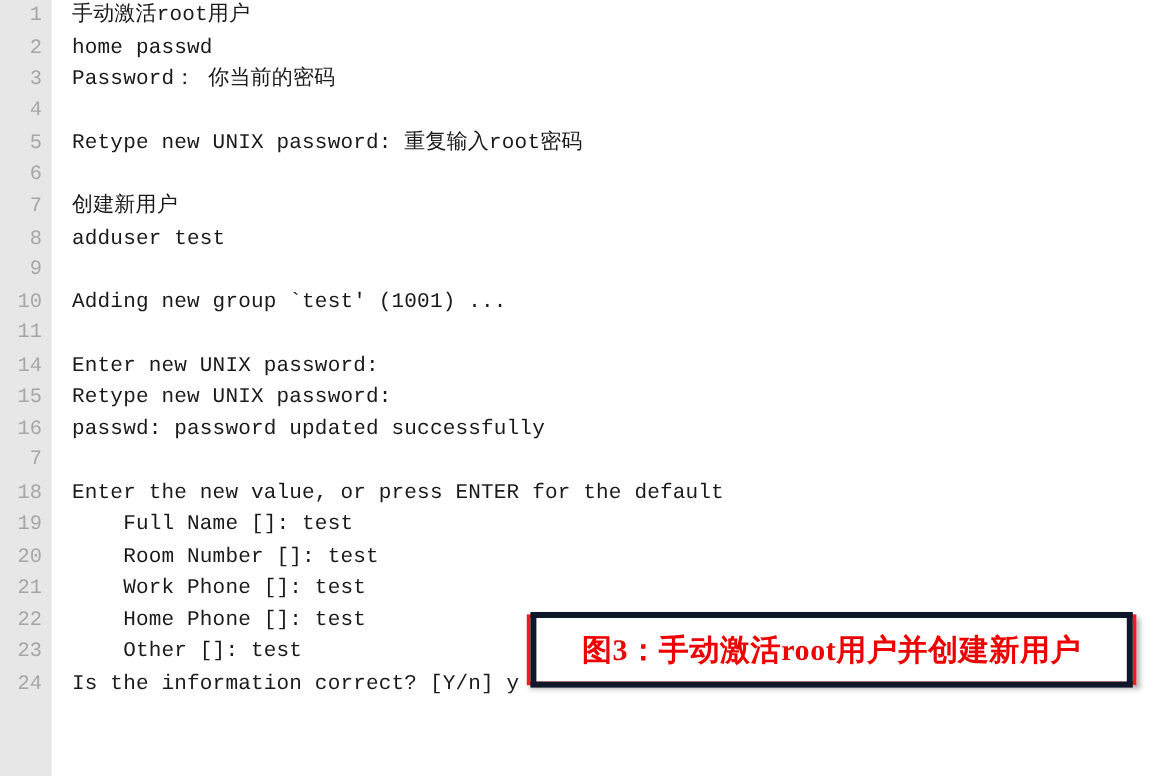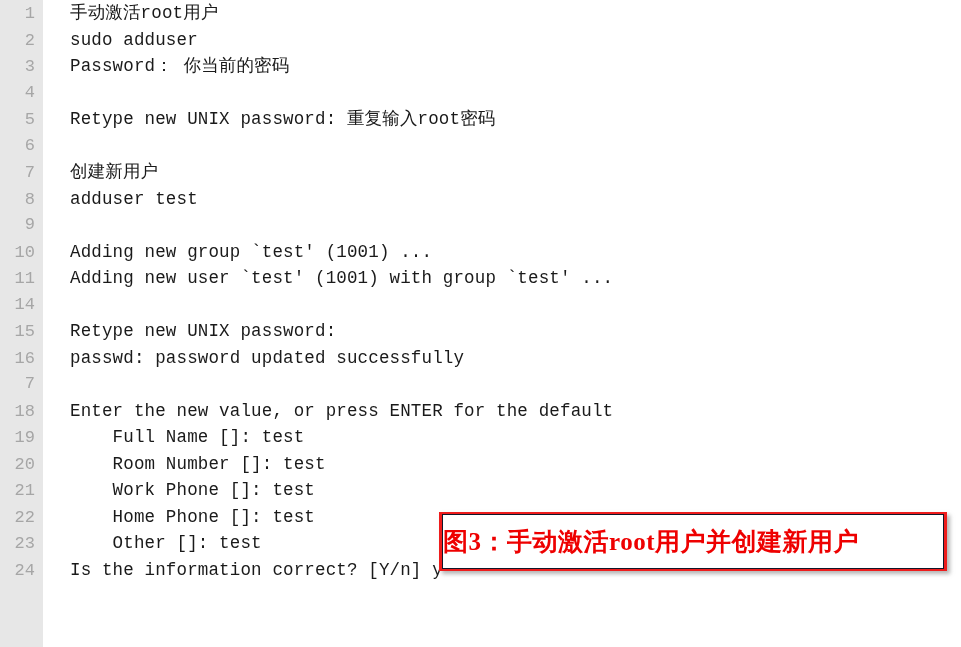--- a/index.html
+++ b/index.html
@@ -56,21 +56,21 @@
     box-sizing: border-box;
     padding-right: 8px;
     text-align: right;
     color: #a6a6a6;
     font-size: 17px;
     font-family: "Liberation Mono", "DejaVu Sans Mono", monospace;
     user-select: none;
   }
 
   .line-code {
-    padding-left: 27px;
+    padding-left: 17px;
     color: #1a1a1a;
     font-size: 17.5px;
     letter-spacing: 0.15px;
     font-family: "Liberation Mono", "DejaVu Sans Mono", monospace;
     white-space: pre;
   }
 
   
   #caption-box {
     position: absolute;
@@ -80,53 +80,54 @@
     height: 59px;
     box-sizing: border-box;
     border: 3px solid #ee1c1c;
     background: #ffffff;
     box-shadow: 3px 3px 4px rgba(120,120,120,0.55);
     display: flex;
     align-items: center;
     justify-content: center;
   }
   #caption-inner {
-    border: 1px solid #0f172a;
+    border: 5px solid #0f172a;
     width: 100%;
     height: 100%;
     display: flex;
     align-items: center;
+    justify-content: center;
   }
   #caption-text {
     color: #ee0000;
     font-size: 25px;
     font-weight: bold;
     font-family: "Liberation Serif", "DejaVu Serif", serif;
     letter-spacing: 0.5px;
     white-space: pre;
   }
 </style>
 </head>
 <body>
 
 <div id="code-block">
   <div id="gutter-stripe"></div>
   <div id="code-lines">
       <div class="code-line"><span class="line-no">1</span><span class="line-code">手动激活root用户</span></div>
-      <div class="code-line"><span class="line-no">2</span><span class="line-code">sudo adduser</span></div>
+      <div class="code-line"><span class="line-no">2</span><span class="line-code">home passwd</span></div>
       <div class="code-line"><span class="line-no">3</span><span class="line-code">Password： 你当前的密码</span></div>
       <div class="code-line"><span class="line-no">4</span></div>
       <div class="code-line"><span class="line-no">5</span><span class="line-code">Retype new UNIX password: 重复输入root密码</span></div>
       <div class="code-line"><span class="line-no">6</span><span class="line-code"></span></div>
       <div class="code-line"><span class="line-no">7</span><span class="line-code">创建新用户</span></div>
       <div class="code-line"><span class="line-no">8</span><span class="line-code">adduser test</span></div>
       <div class="code-line"><span class="line-no">9</span></div>
       <div class="code-line"><span class="line-no">10</span><span class="line-code">Adding new group `test' (1001) ...</span></div>
-      <div class="code-line"><span class="line-no">11</span><span class="line-code">Adding new user `test' (1001) with group `test' ...</span></div>
-      <div class="code-line"><span class="line-no">14</span></div>
+      <div class="code-line"><span class="line-no">11</span></div>
+      <div class="code-line"><span class="line-no">14</span><span class="line-code">Enter new UNIX password:</span></div>
       <div class="code-line"><span class="line-no">15</span><span class="line-code">Retype new UNIX password:</span></div>
       <div class="code-line"><span class="line-no">16</span><span class="line-code">passwd: password updated successfully</span></div>
       <div class="code-line"><span class="line-no">7</span></div>
       <div class="code-line"><span class="line-no">18</span><span class="line-code">Enter the new value, or press ENTER for the default</span></div>
       <div class="code-line"><span class="line-no">19</span><span class="line-code">    Full Name []: test</span></div>
       <div class="code-line"><span class="line-no">20</span><span class="line-code">    Room Number []: test</span></div>
       <div class="code-line"><span class="line-no">21</span><span class="line-code">    Work Phone []: test</span></div>
       <div class="code-line"><span class="line-no">22</span><span class="line-code">    Home Phone []: test</span></div>
       <div class="code-line"><span class="line-no">23</span><span class="line-code">    Other []: test</span></div>
       <div class="code-line"><span class="line-no">24</span><span class="line-code">Is the information correct? [Y/n] y</span></div>

